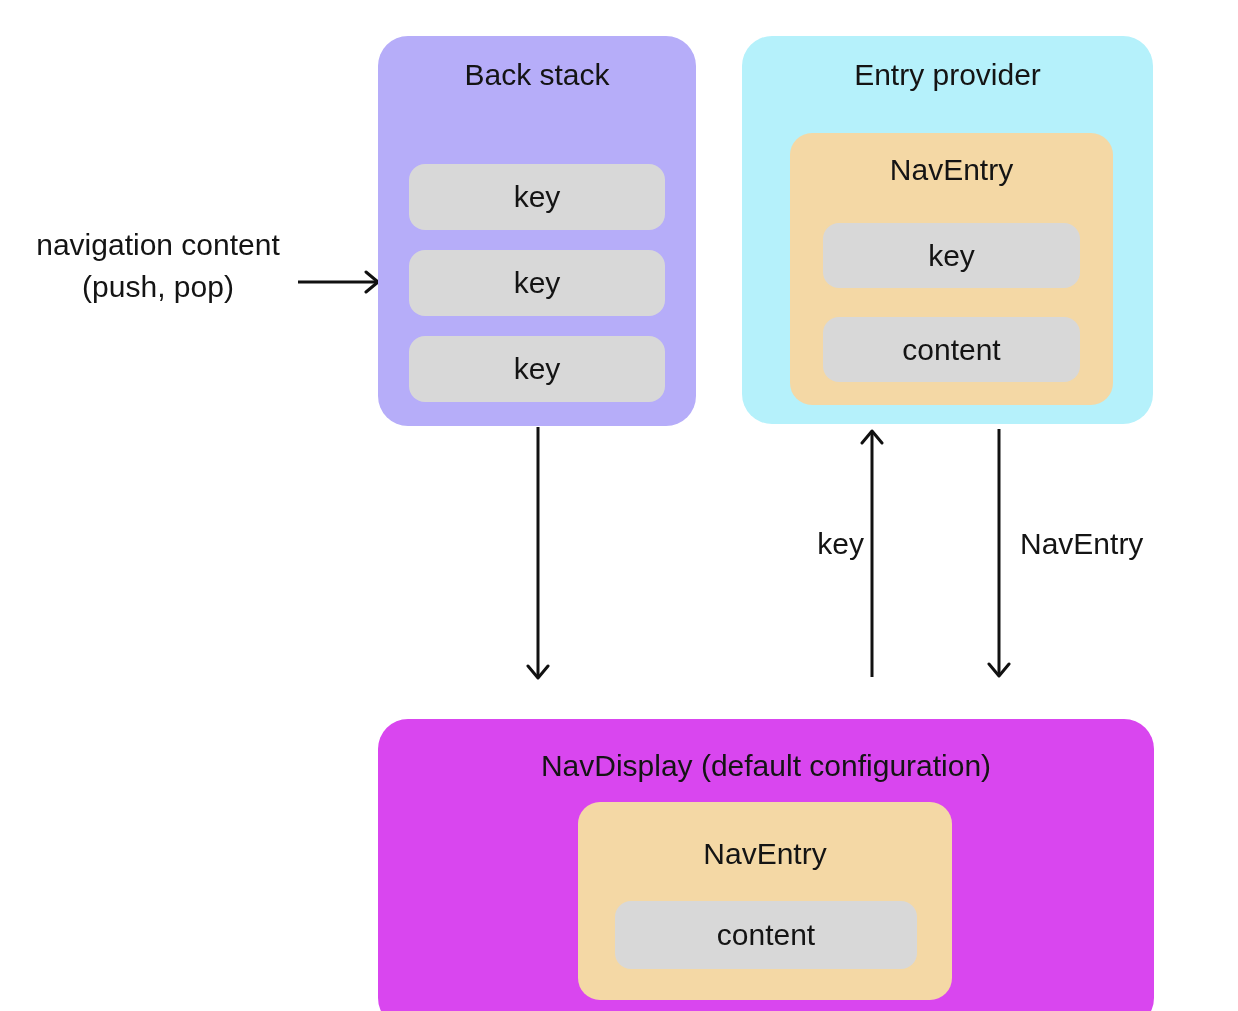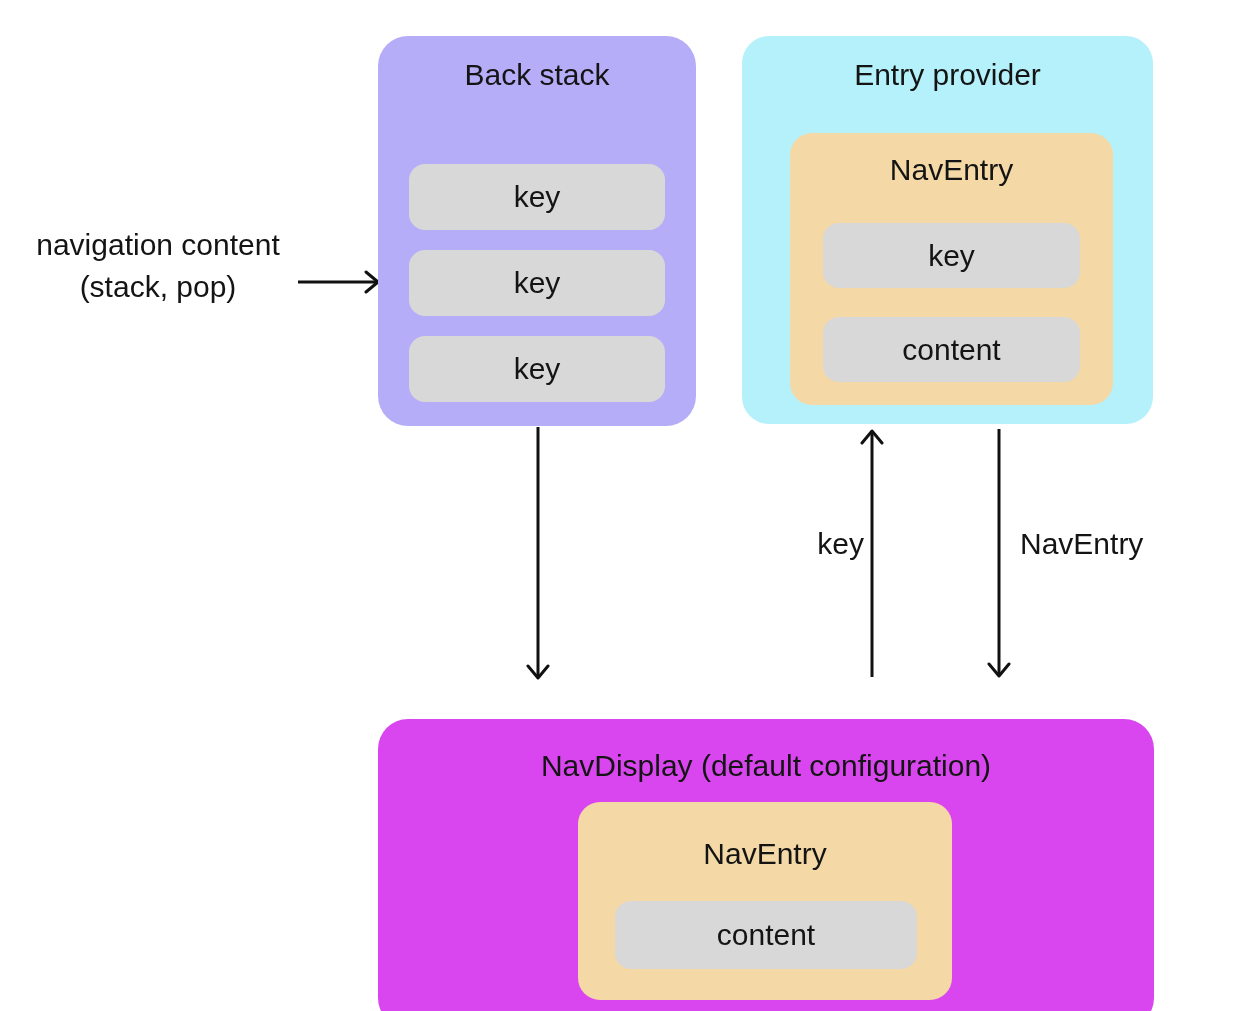--- a/index.html
+++ b/index.html
@@ -44,21 +44,21 @@
     color: #141414;
   }
   
   .back-stack { left: 378px; top: 36px; width: 318px; height: 390px; background: #b6adf9; }
   .back-stack .box-title { top: 21px; }
   .back-stack .pill { left: 31px; width: 256px; height: 66px; }
   .back-stack .pill.k1 { top: 128px; }
   .back-stack .pill.k2 { top: 214px; }
   .back-stack .pill.k3 { top: 300px; }
   
-  .entry-provider { left: 742px; top: 36px; width: 411px; height: 388px; background: #b5f1fb; border-radius: 27px; }
+  .entry-provider { left: 742px; top: 36px; width: 411px; height: 388px; background: #b5f1fb; }
   .entry-provider .box-title { top: 21px; }
   .entry-provider .inner-box { left: 48px; top: 97px; width: 323px; height: 272px; }
   .entry-provider .inner-box .box-title { top: 19px; }
   .entry-provider .inner-box .pill { left: 33px; width: 257px; height: 65px; }
   .entry-provider .inner-box .pill.k1 { top: 90px; }
   .entry-provider .inner-box .pill.c1 { top: 184px; }
   
   .nav-display { left: 378px; top: 679px; width: 776px; height: 309px; background: #d946ef; margin-top: 40px; }
   .nav-display .box-title { top: 29px; }
   .nav-display .inner-box { left: 200px; top: 83px; width: 374px; height: 198px; }
@@ -88,21 +88,21 @@
       </marker>
     </defs>
     <line x1="298" y1="282" x2="378" y2="282" stroke="#111111" stroke-width="3" marker-end="url(#chevron)"></line>
     <line x1="538" y1="427" x2="538" y2="678" stroke="#111111" stroke-width="3" marker-end="url(#chevron)"></line>
     <line x1="872" y1="677" x2="872" y2="431" stroke="#111111" stroke-width="3" marker-end="url(#chevron)"></line>
     <line x1="999" y1="429" x2="999" y2="676" stroke="#111111" stroke-width="3" marker-end="url(#chevron)"></line>
   </svg>
 
   <div class="free-label nav-events-label">
     <div>navigation content</div>
-    <div>(stack, pop)</div>
+    <div>(push, pop)</div>
   </div>
 
   <div class="box back-stack">
     <div class="box-title">Back stack</div>
     <div class="pill k1">key</div>
     <div class="pill k2">key</div>
     <div class="pill k3">key</div>
   </div>
 
   <div class="box entry-provider">

